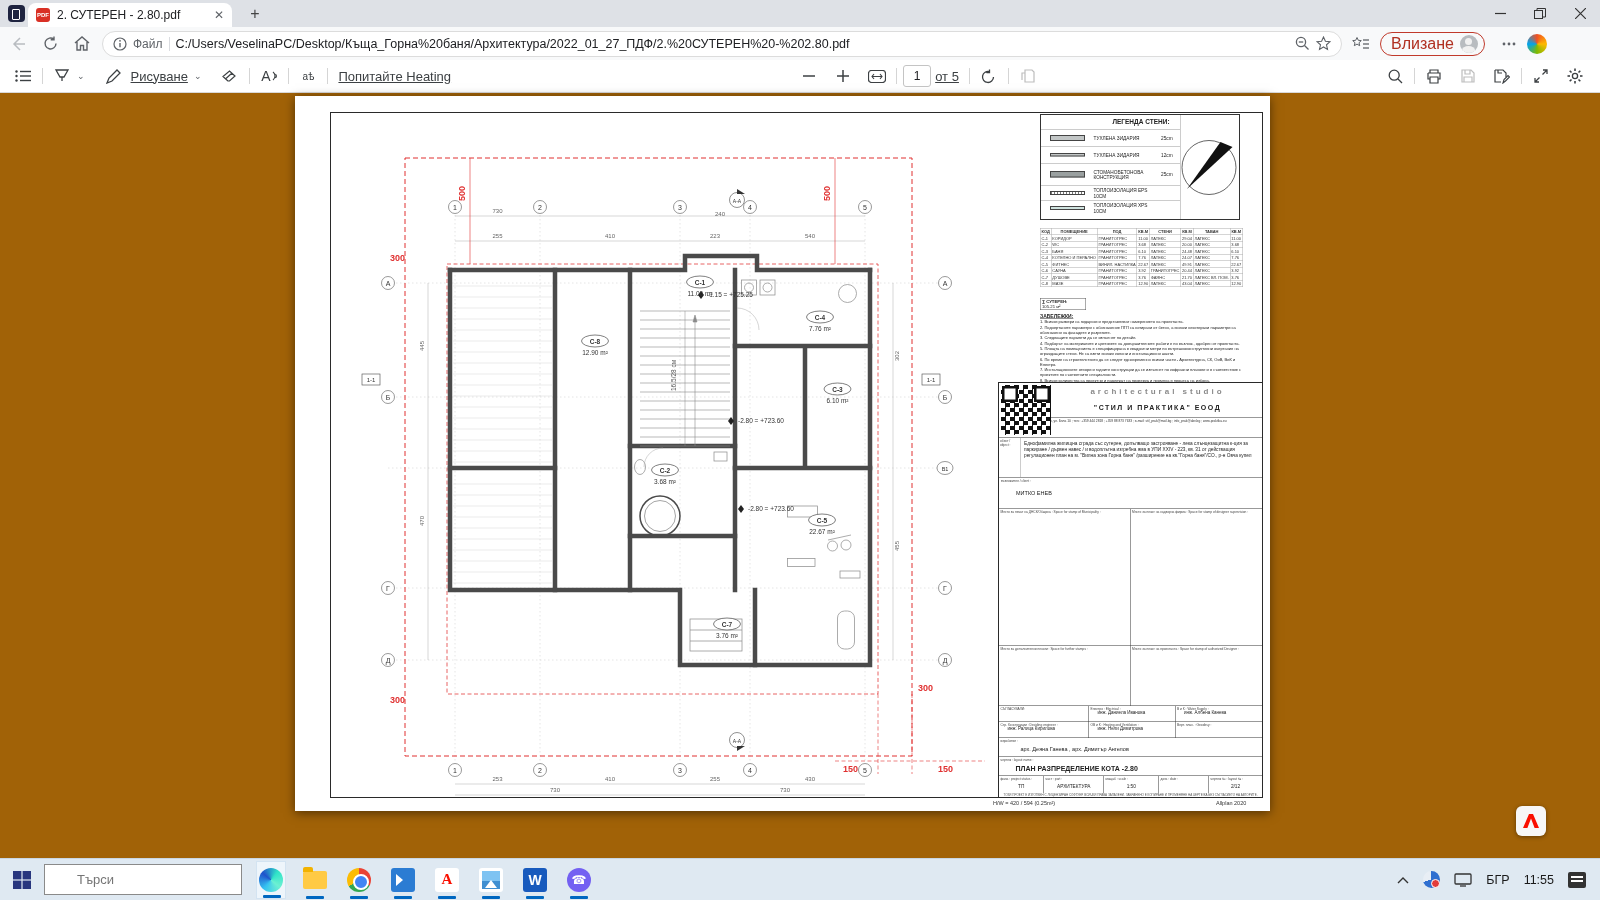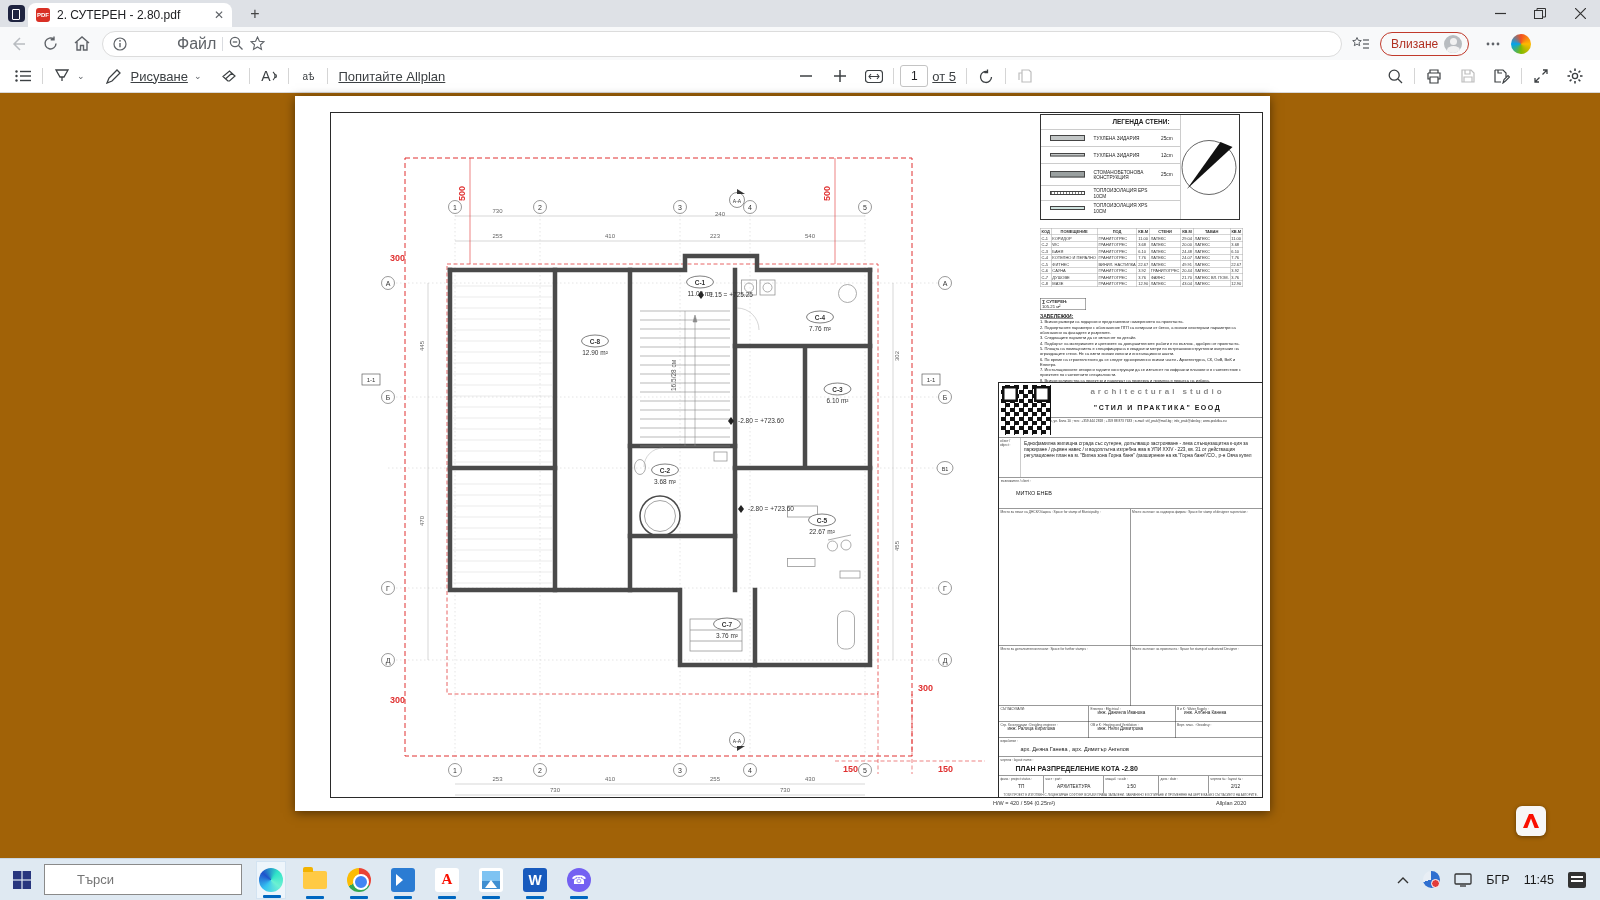--- a/index.html
+++ b/index.html
@@ -16,26 +16,26 @@
   .tab-title { font-size:12px; color:#202124; white-space:nowrap; overflow:hidden; flex:1; }
   .tab-close { font-size:12px; color:#5f6368; cursor:pointer; }
   .newtab { position:absolute; left:244px; top:4px; width:22px; height:22px; text-align:center; line-height:20px; font-size:16px; color:#444; }
   .wincontrols { position:absolute; right:0; top:0; height:27px; display:flex; }
   .wc { width:40px; height:27px; display:flex; align-items:center; justify-content:center; color:#333; }
 
   #addressbar { position:absolute; left:0; top:27px; width:1600px; height:33px; background:#f8f9fa; display:flex; align-items:center; }
   .nav-ic { width:28px; height:28px; display:flex; align-items:center; justify-content:center; color:#5f6368; margin-left:4px; }
   .nav-ic.disabled { color:#b8bcc0; }
   .urlpill { position:relative; margin-left:6px; width:1240px; height:26px; background:#fff; border:1px solid #dcdcdc; border-radius:14px; display:flex; align-items:center; padding:0 10px; gap:6px; }
-  .scheme { font-size:16px; color:#5f6368;margin-left:44px; }
+  .scheme { font-size:12px; color:#5f6368; }
   .url-sep { width:1px; height:14px; background:#dadce0; }
   .urltext { font-size:12.5px; color:#202124; white-space:nowrap; overflow:hidden; flex:1; }
   .pill-ic { color:#5f6368; display:flex; align-items:center; }
   .signin { display:flex; align-items:center; gap:6px; border:1.5px solid #c0392b; border-radius:14px; padding:2px 6px 2px 10px; margin:0 6px; }
-  .signin span { color:#b03021; font-size:12px;text-align:center; }
+  .signin span { color:#b03021; font-size:16px;text-align:center; }
   .avatar { width:18px; height:18px; border-radius:50%; background:#b8bcc0; position:relative; overflow:hidden; }
   .avatar::before { content:""; position:absolute; left:5.5px; top:3px; width:7px; height:7px; border-radius:50%; background:#f1f1f1; }
   .avatar::after { content:""; position:absolute; left:2.5px; top:11px; width:13px; height:8px; border-radius:50% 50% 0 0; background:#f1f1f1; }
   .copilot { width:20px; height:20px; border-radius:50%; background:conic-gradient(#f25022,#ffb900,#7fba00,#00a4ef,#f25022); margin:0 10px 0 4px; }
 
   #pdfbar { position:absolute; left:0; top:60px; width:1600px; height:33px; background:#fff; border-bottom:1px solid #d9d9d9; display:flex; align-items:center; color:#3c4043; }
   .tb-ic { height:26px; min-width:26px; display:flex; align-items:center; justify-content:center; padding:0 3px; }
   .tb-lab { font-size:13px; color:#3c4043; padding:0 4px;text-decoration:underline; }
   .vsep { width:1px; height:16px; background:#d5d5d5; margin:0 6px; }
   .chev { font-size:9px; color:#5f6368; padding:0 2px; }
@@ -199,20 +199,21 @@
     <div class="urlpill">
       <span class="pill-ic">
           <svg width="14" height="14">
             <circle cx="7" cy="7" r="6" fill="none" stroke="currentColor" stroke-width="1.2"></circle>
             <line x1="7" y1="6" x2="7" y2="10.2" stroke="currentColor" stroke-width="1.4"></line>
             <circle cx="7" cy="3.8" r="0.9" fill="currentColor"></circle>
           </svg>
         </span>
       <span class="scheme">Файл</span>
       <span class="url-sep"></span>
+      <span class="urltext">C:/Users/VeselinaPC/Desktop/Къща_Горна%20баня/Архитектура/2022_01_27_ПДФ/2.%20СУТЕРЕН%20-%202.80.pdf</span>
       <span class="pill-ic">
           <svg width="15" height="15">
             <circle cx="6" cy="6" r="4.6" fill="none" stroke="currentColor" stroke-width="1.3"></circle>
             <line x1="3.8" y1="6" x2="8.2" y2="6" stroke="currentColor" stroke-width="1.3"></line>
             <line x1="9.5" y1="9.5" x2="13.5" y2="13.5" stroke="currentColor" stroke-width="1.3"></line>
           </svg>
         </span>
       <span class="pill-ic">
           <svg width="15" height="15">
             <path d="M7.5 1 L9.4 5.2 L14 5.7 L10.5 8.8 L11.5 13.4 L7.5 11 L3.5 13.4 L4.5 8.8 L1 5.7 L5.6 5.2 Z" fill="none" stroke="currentColor" stroke-width="1.1"></path>
@@ -277,21 +278,21 @@
         <span style="font-size:14px">A</span>
         <svg width="6" height="12" style="margin-left:1px">
           <path d="M1 2 A5 5 0 0 1 1 10 M3.5 4 A3 3 0 0 1 3.5 8" fill="none" stroke="currentColor" stroke-width="1.1"></path>
         </svg>
       </div>
     <div class="vsep"></div>
     <div class="tb-ic">
         <span style="font-size:10px">аѣ</span>
       </div>
     <div class="vsep"></div>
-    <span class="tb-lab">Попитайте Allplan</span>
+    <span class="tb-lab">Попитайте Heating</span>
 
     <div class="spacer"></div>
 
     <div class="tb-ic">
         <svg width="12" height="2">
           <line x1="0" y1="1" x2="12" y2="1" stroke="currentColor" stroke-width="1.5"></line>
         </svg>
       </div>
     <div class="tb-ic" style="margin-left:8px">
         <svg width="12" height="12">
@@ -870,18 +871,18 @@
     <div class="tray">
       <svg width="12" height="8">
           <path d="M1 7 L6 2 L11 7" fill="none" stroke="#333" stroke-width="1.4"></path>
         </svg>
       <div class="ic-defender"></div>
       <svg width="18" height="14">
           <rect x="1" y="1" width="16" height="10" rx="1" fill="none" stroke="#333" stroke-width="1.3"></rect>
           <line x1="6" y1="13" x2="12" y2="13" stroke="#333" stroke-width="1.3"></line>
         </svg>
       <span class="tray-txt">БГР</span>
-      <span class="tray-txt">11:45</span>
+      <span class="tray-txt">11:55</span>
       <div class="ic-notif"></div>
     </div>
   </div>
 
 </div>
 
 </body></html>

